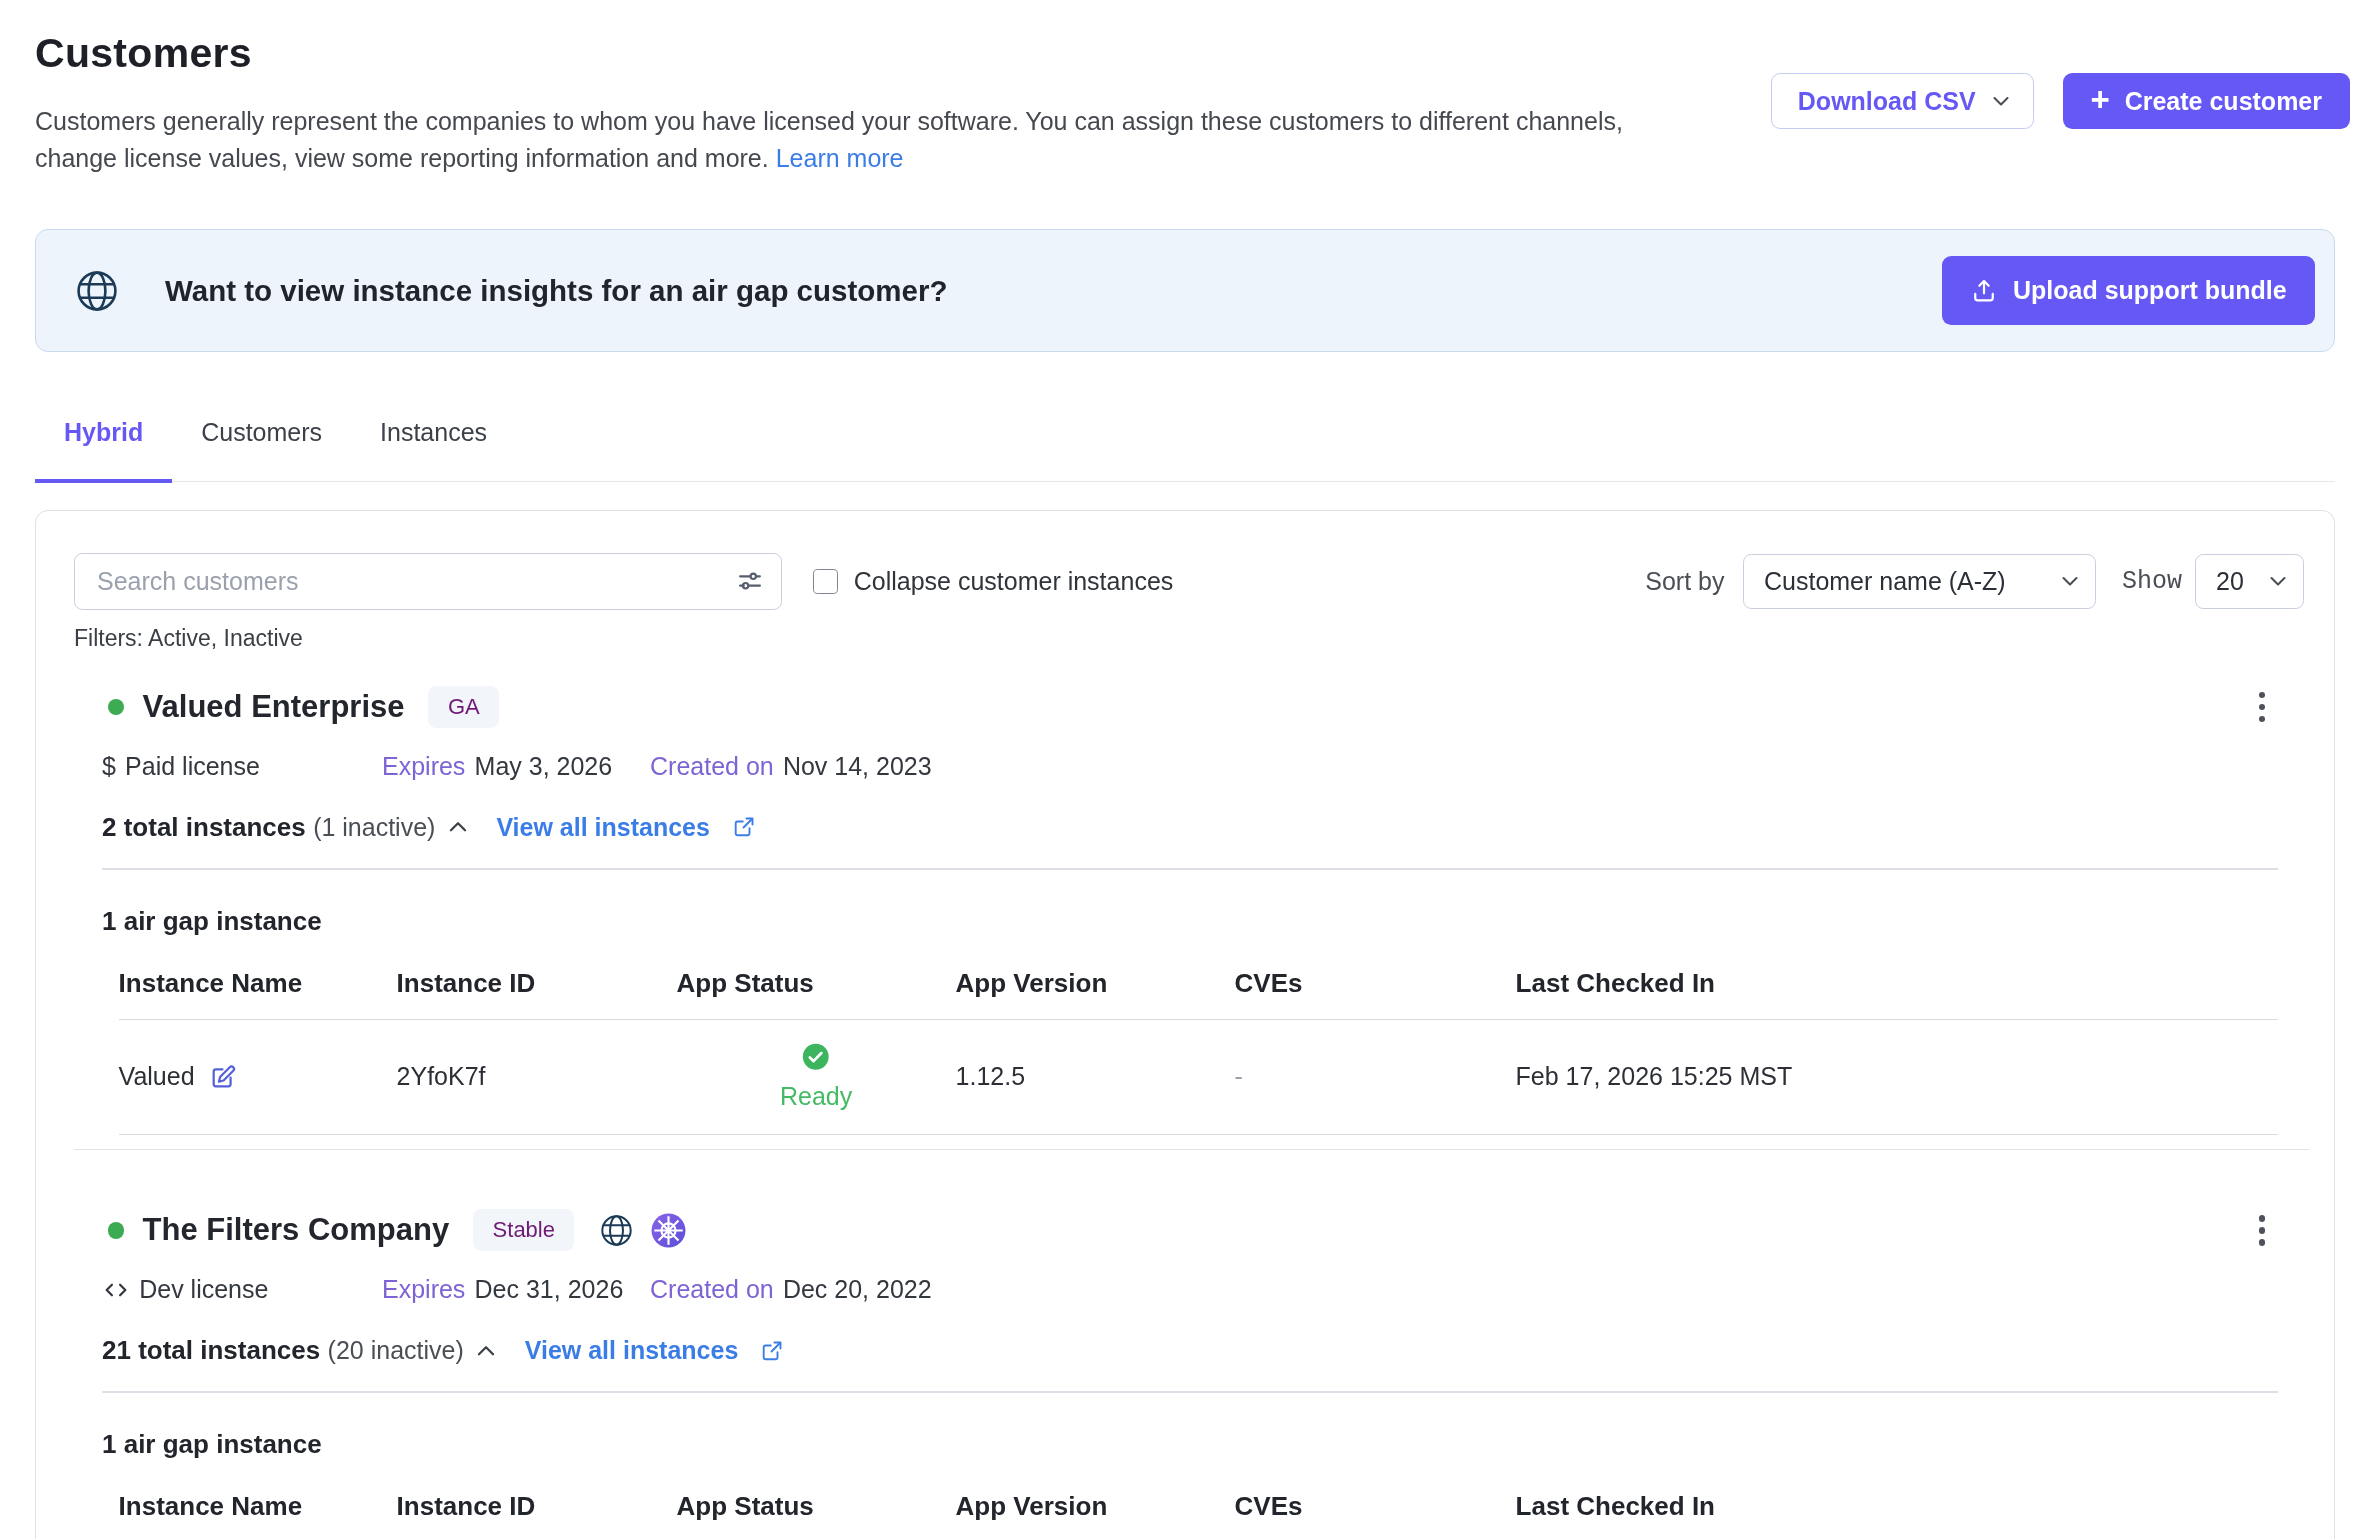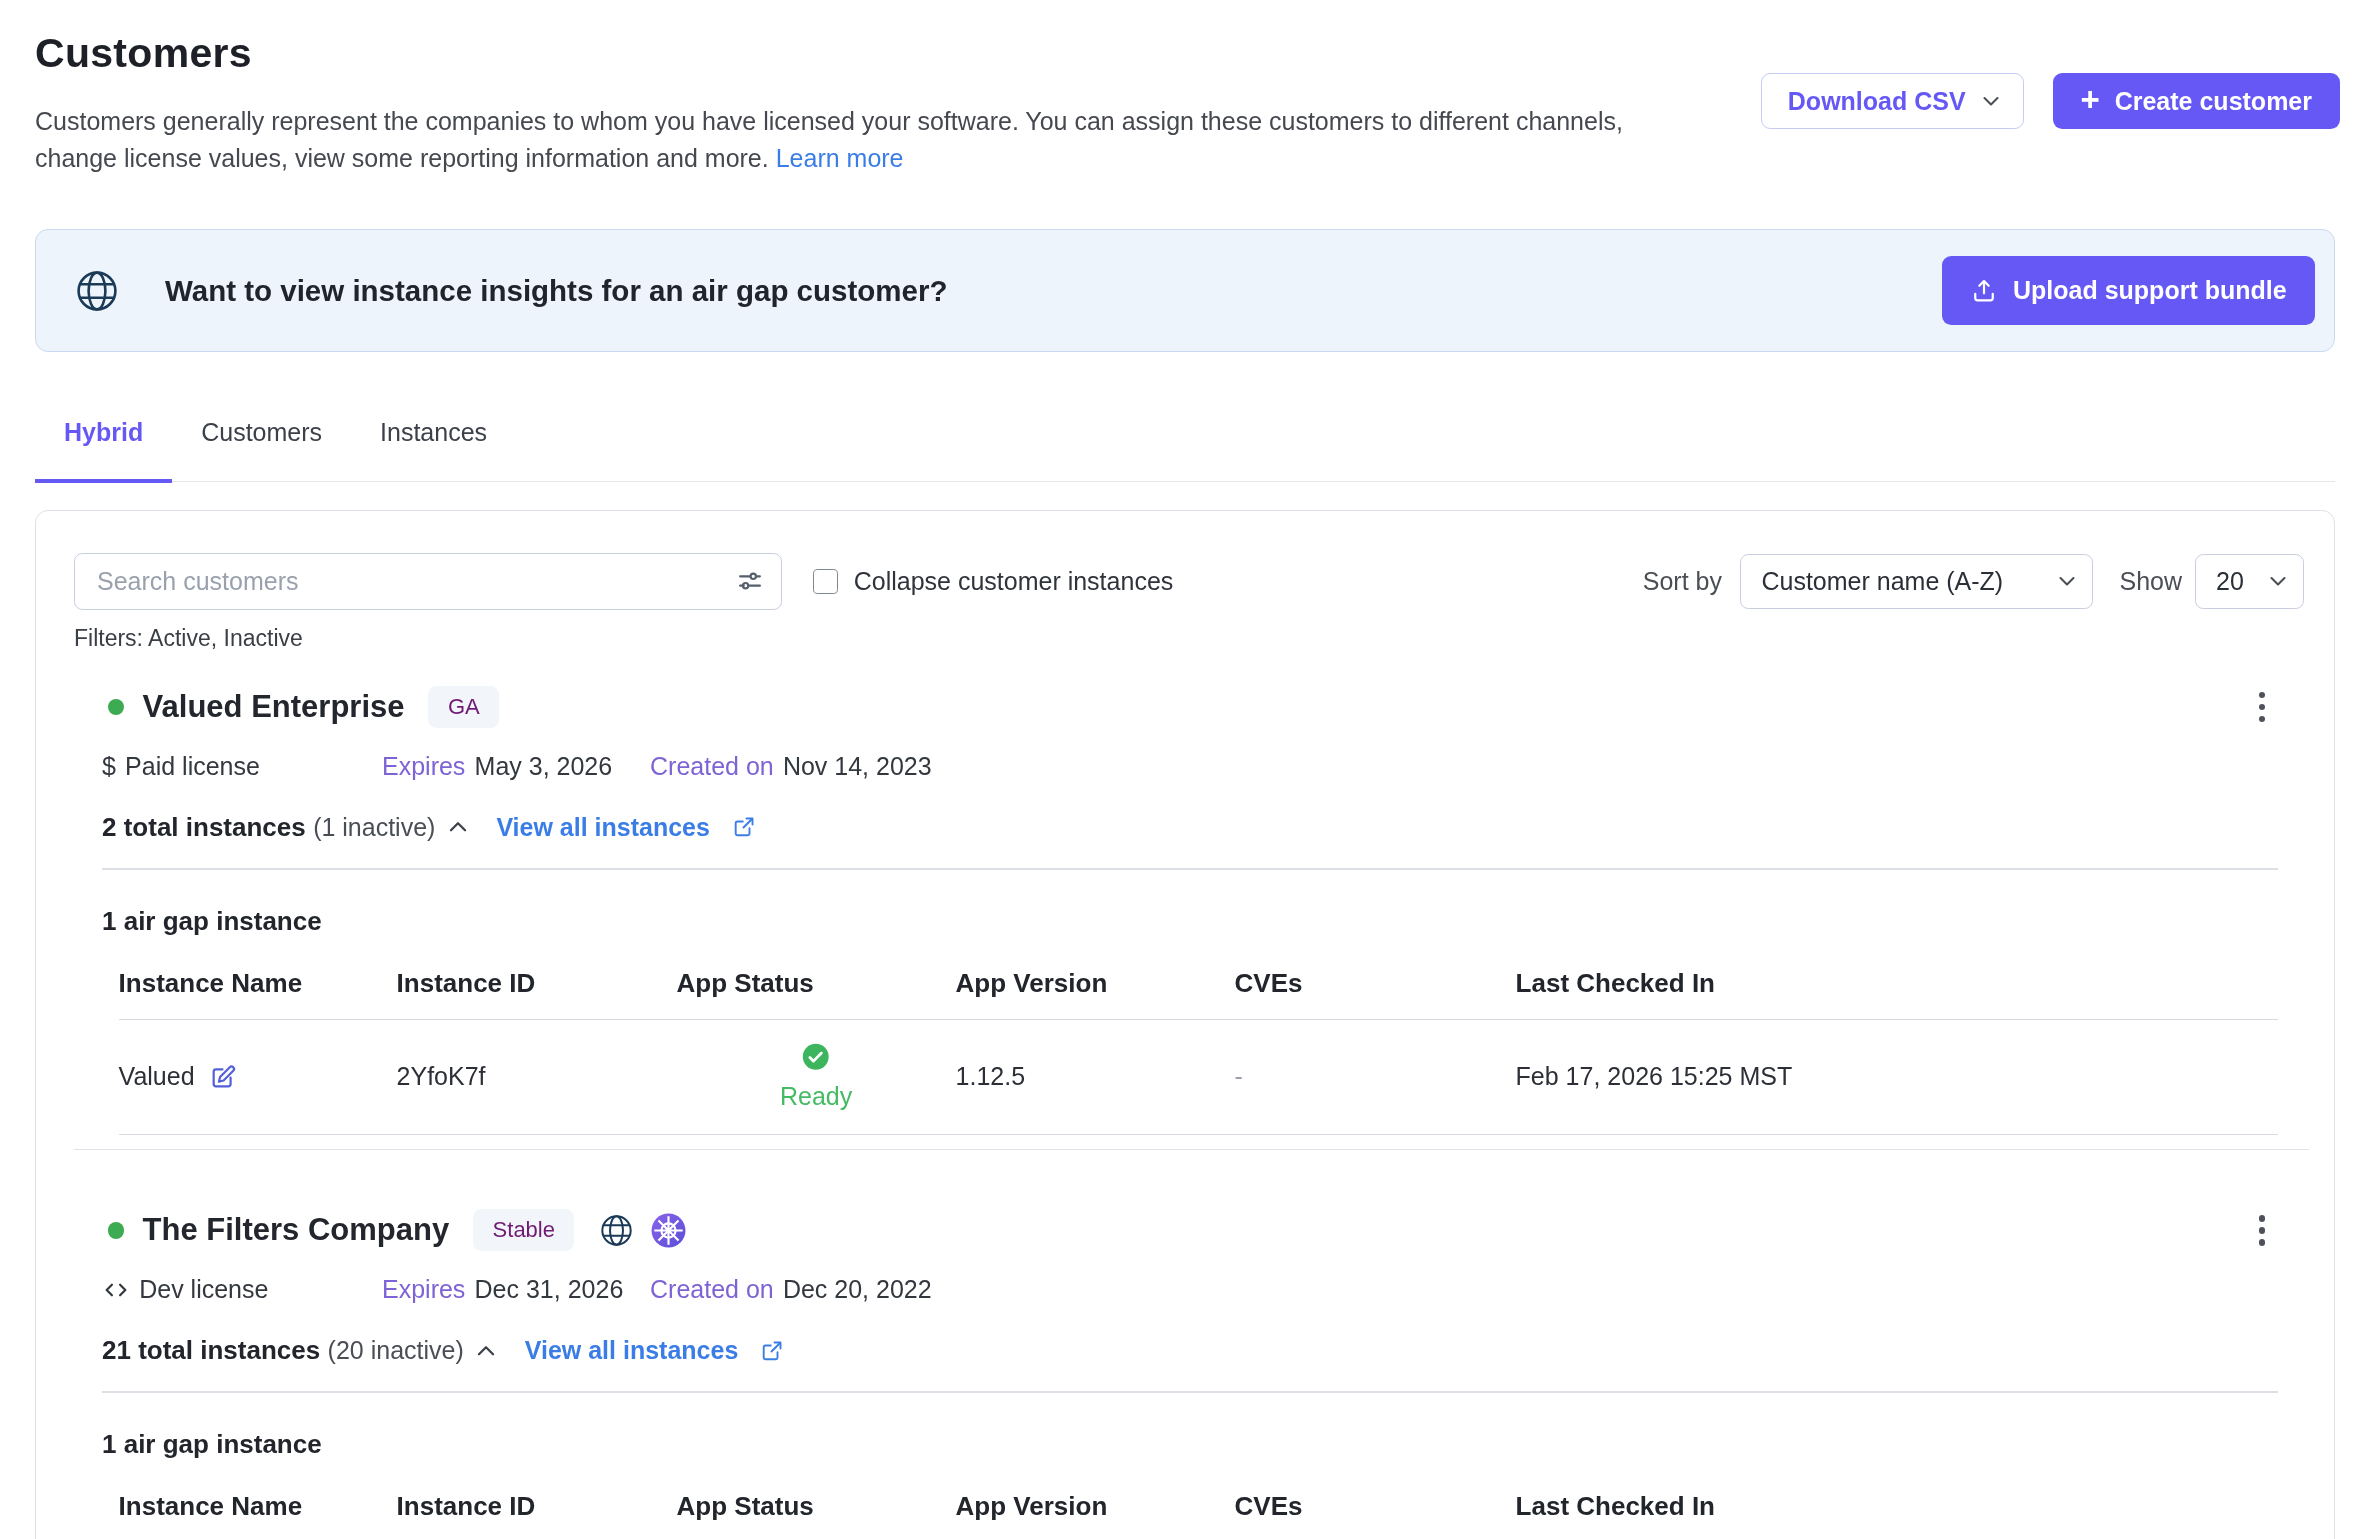--- a/index.html
+++ b/index.html
@@ -8,21 +8,21 @@
     width: 2370px; height: 1539px; overflow: hidden;
     background: #ffffff;
     font-family: "Liberation Sans", "DejaVu Sans", sans-serif;
     color: #33373e;
   }
   .page { position: relative; width: 2370px; height: 1539px; }
 
   
   .page-header { position: relative; padding: 30px 35px 0 35px; }
   .page-title { margin: 0; font-size: 41px; font-weight: 700; color: #1d2026; letter-spacing: 0.3px; }
-  .header-actions { position: absolute; top: 73px; right: 30px; display: flex; gap: 29px; }
+  .header-actions { position: absolute; top: 73px; right: 20px; display: flex; gap: 29px; }
   .btn {
     display: inline-flex; align-items: center; justify-content: center;
     height: 56px; border-radius: 9.2px; font-size: 25px; font-weight: 700;
     font-family: inherit; cursor: pointer; border: none; white-space: nowrap;
   }
   .btn-outline { background: #fff; color: #6558f5; border: 1.8px solid #c5cbf3; padding: 0 20px 0 26px; gap: 13px; }
   .btn-primary { background: #6558f5; color: #fff; padding: 0 28px; gap: 14.8px; }
   .plus-glyph { font-size: 33px; font-weight: 700; line-height: 1; margin-top: -3.7px; }
   .icon { flex: none; display: block; }
   .page-desc { margin: 26px 0 0; font-size: 25px; line-height: 37px; color: #45494f; max-width: 1661px; }
@@ -68,21 +68,21 @@
   .checkbox { width: 25px; height: 25px; border: 1.8px solid #80868f; border-radius: 4.6px; background: #fff; cursor: pointer; flex: none; }
 
   .toolbar-right { margin-left: auto; display: flex; align-items: center; }
   .tr-label { font-size: 25px; color: #4a4e55; white-space: nowrap; }
   .select {
     height: 55px; border: 1.8px solid #c9cede; border-radius: 8.3px; background: #fff;
     display: flex; align-items: center; justify-content: space-between;
     padding: 0 13px 0 20px; font-size: 25px; color: #2b2f38; cursor: pointer; white-space: nowrap;
   }
   .sort-select { width: 353px; margin-left: 18.5px; }
-  .show-lbl { margin-left: 26px; }
+  .show-lbl { margin-left: 26px; font-family: Liberation Mono, monospace; }
   .show-select { width: 109px; margin-left: 13px; }
   .chev { width: 24px; height: 24px; color: #4a4e55; }
 
   .filters-line { padding: 0 38px; margin-top: 14.8px; font-size: 23px; color: #3a3e45; }
 
   
   .customer { margin: 0 56px 0 66px; }
   .cust-header { display: flex; align-items: center; margin-top: 29.5px; height: 52px; }
   .cust-header.mt-lg { margin-top: 54px; }
   .status-dot { width: 16.6px; height: 16.6px; border-radius: 50%; background: #3cab52; margin: 0 18.5px 0 5.5px; flex: none; }

